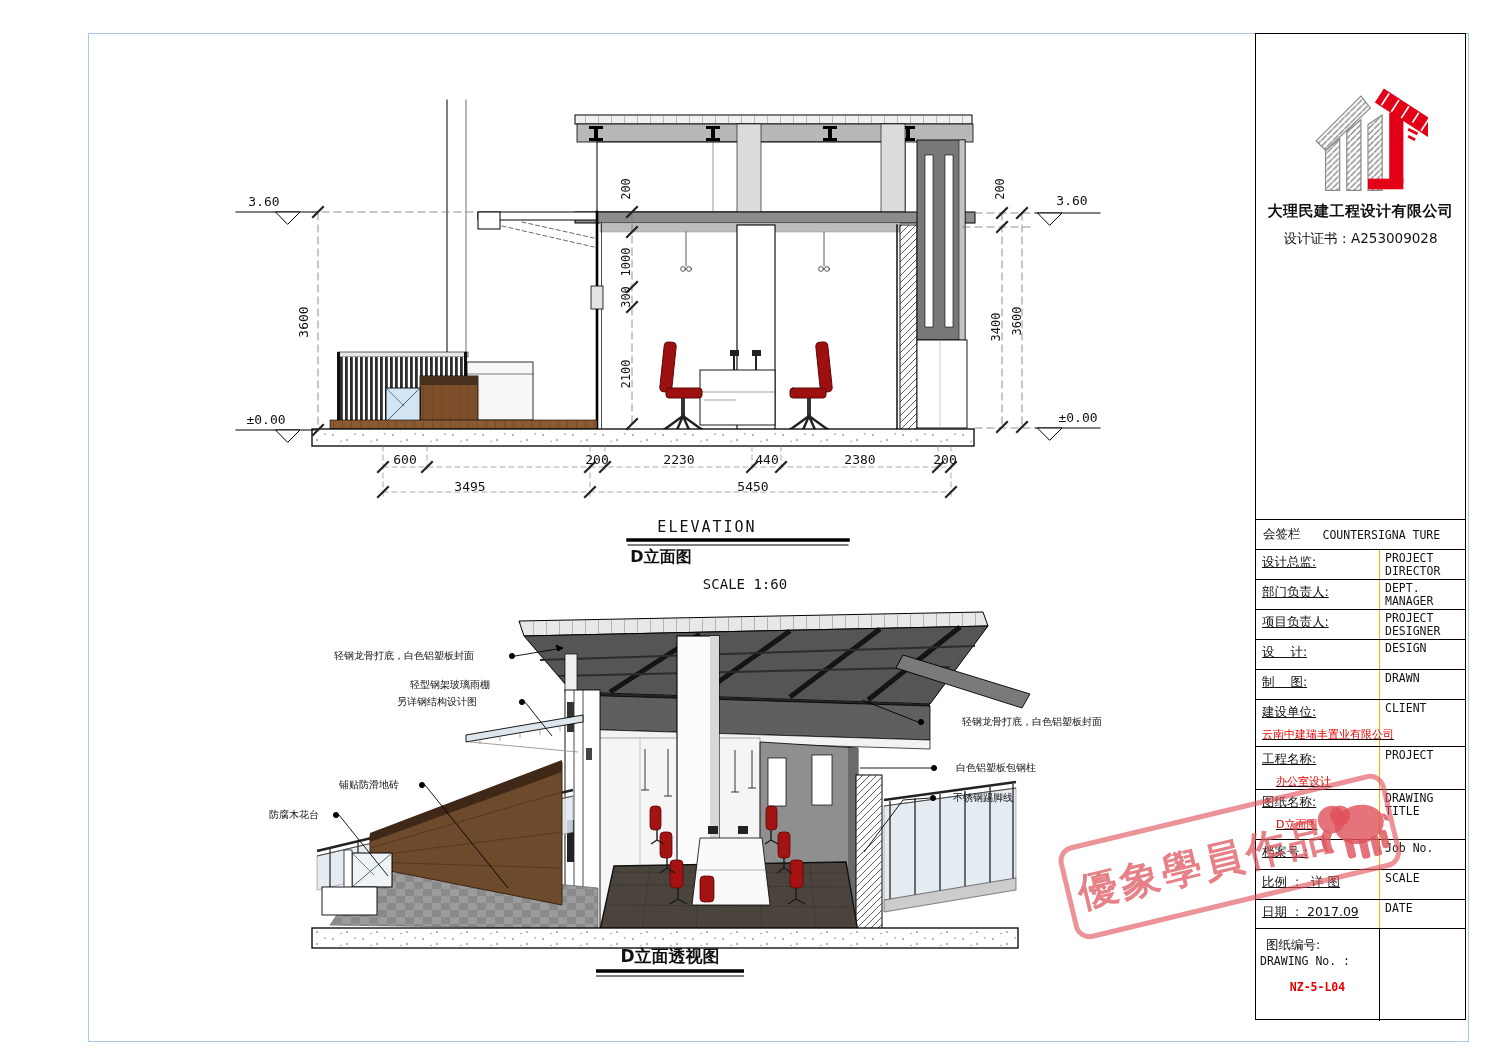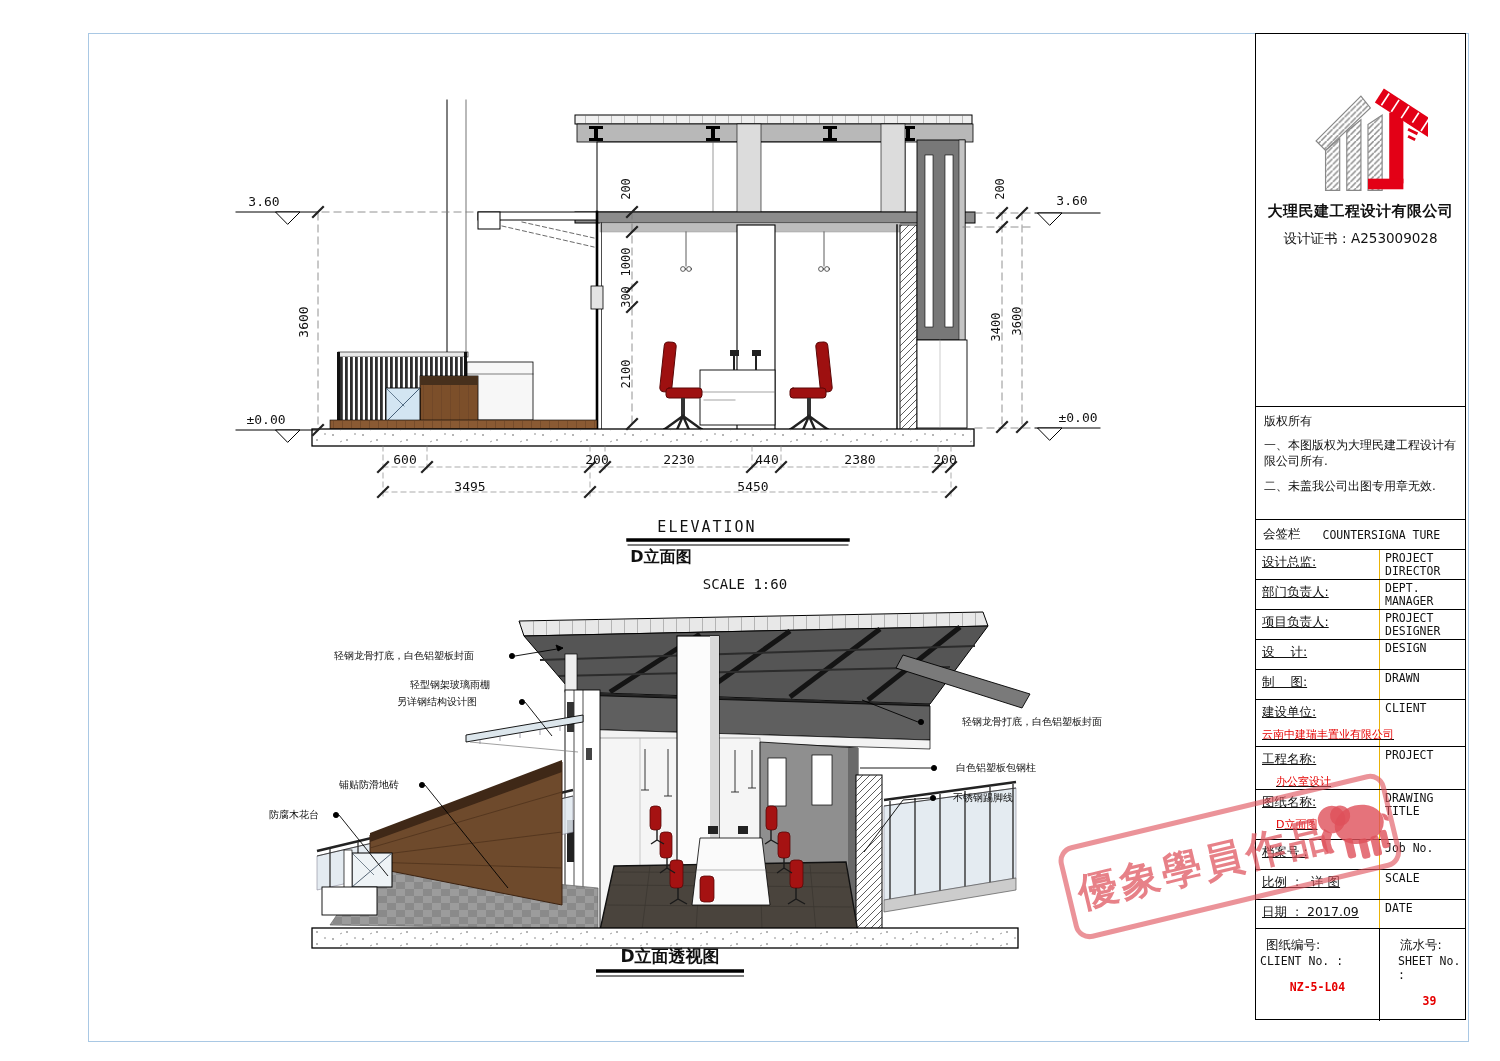--- a/index.html
+++ b/index.html
@@ -483,25 +483,20 @@
         <line x1="16" y1="-9" x2="16" y2="3" stroke="#fff" stroke-width="1.4"></line>
         <line x1="26" y1="-9" x2="26" y2="3" stroke="#fff" stroke-width="1.4"></line>
         <line x1="36" y1="-9" x2="36" y2="3" stroke="#fff" stroke-width="1.4"></line>
         <line x1="46" y1="-9" x2="46" y2="3" stroke="#fff" stroke-width="1.4"></line>
       </g>
       <path d="M84,34 l8,4 M84,40 l8,4 M84,46 l6,3" stroke="#e30016" stroke-width="2.4"></path>
     </svg>
     <div class="tb-company">大理民建工程设计有限公司</div>
     <div class="tb-cert">设计证书：A253009028</div>
 
-    <div class="tb-copy">
-      <div>版权所有</div>
-      <div class="c2">一、本图版权为大理民建工程设计有限公司所有.</div>
-      <div class="c2">二、未盖我公司出图专用章无效.</div>
-    </div>
 
     <div class="tb-cs">
       <span class="cs-cn">会签栏</span>
       <span class="cs-en">COUNTERSIGNA TURE</span>
     </div>
 
     <div id="tb-rows">
       <div class="tbrow" style="height:30px">
         <div class="c-l">设计总监:</div>
         <div class="c-r">PROJECT DIRECTOR</div>
@@ -542,27 +537,22 @@
         <div class="c-l">比例  :   详 图</div>
         <div class="c-r">SCALE</div>
       </div>
       <div class="tbrow" style="height:29px">
         <div class="c-l">日期  :  2017.09</div>
         <div class="c-r">DATE</div>
       </div>
       <div class="tb-bot">
         <div class="b-l">
           <div class="bcn">图纸编号:</div>
-          <div class="ben">CLIENT No. :</div>
+          <div class="ben">DRAWING No. :</div>
           <div class="bval">NZ-5-L04</div>
-        </div>
-        <div class="b-r">
-          <div class="bcn" style="padding-left:6px">流水号:</div>
-          <div class="ben">SHEET No. :</div>
-          <div class="bval">39</div>
         </div>
       </div>
     </div>
   </div>
 
   <div id="stamp">
     <div class="box"></div>
     <div class="txt">優象學員作品</div>
     <svg width="92" height="84" viewBox="0 0 100 90">
       <g fill="rgba(222,80,90,0.8)">

